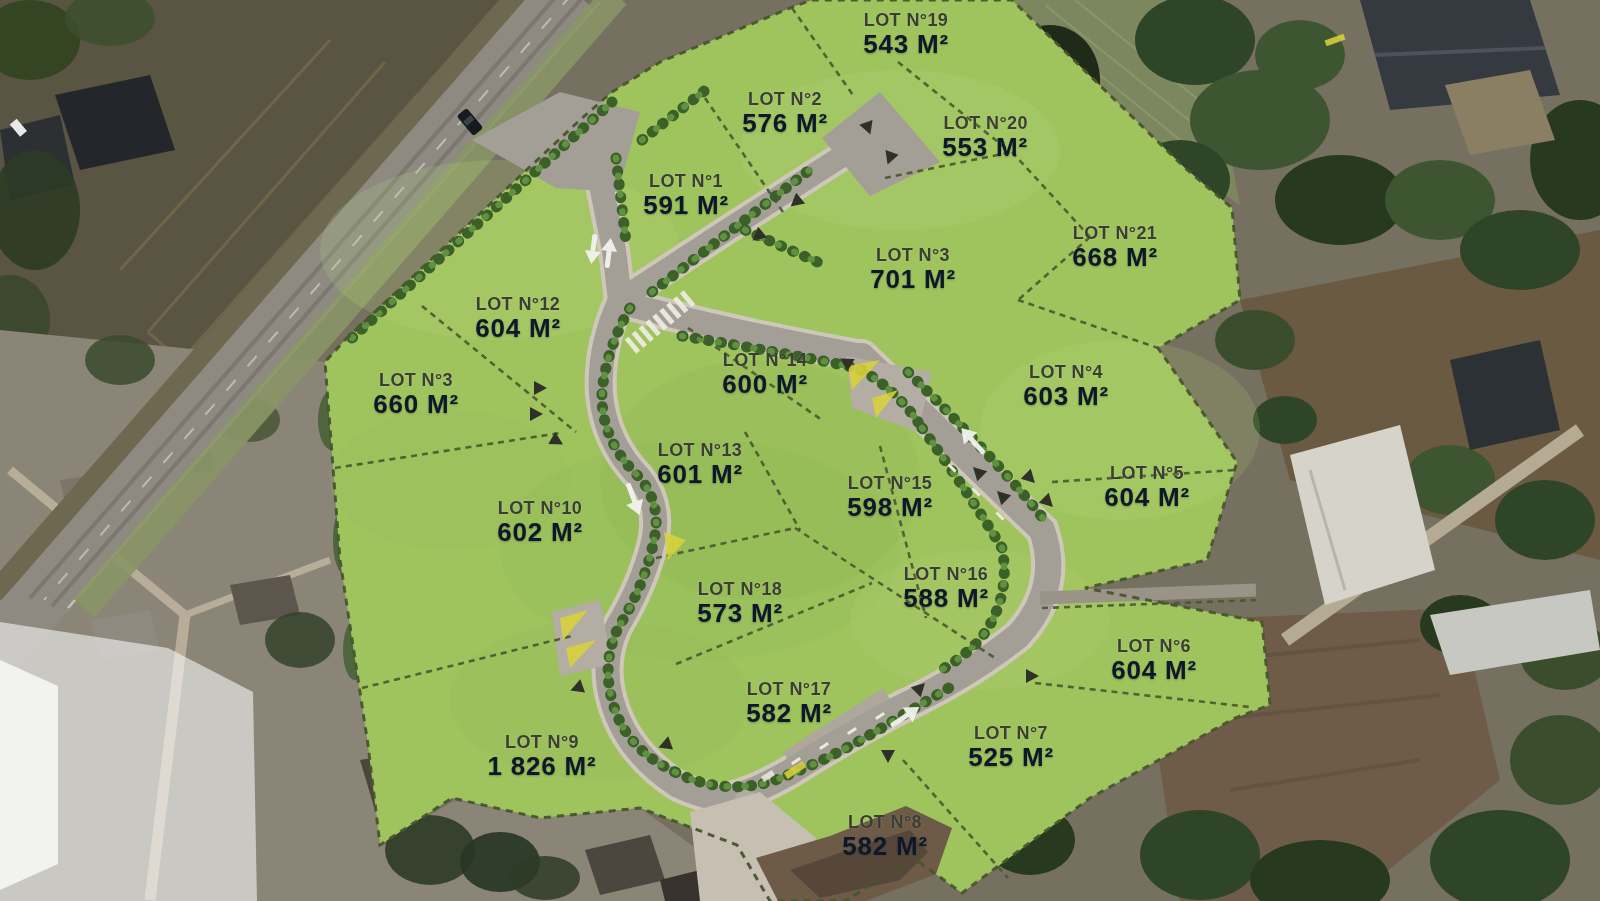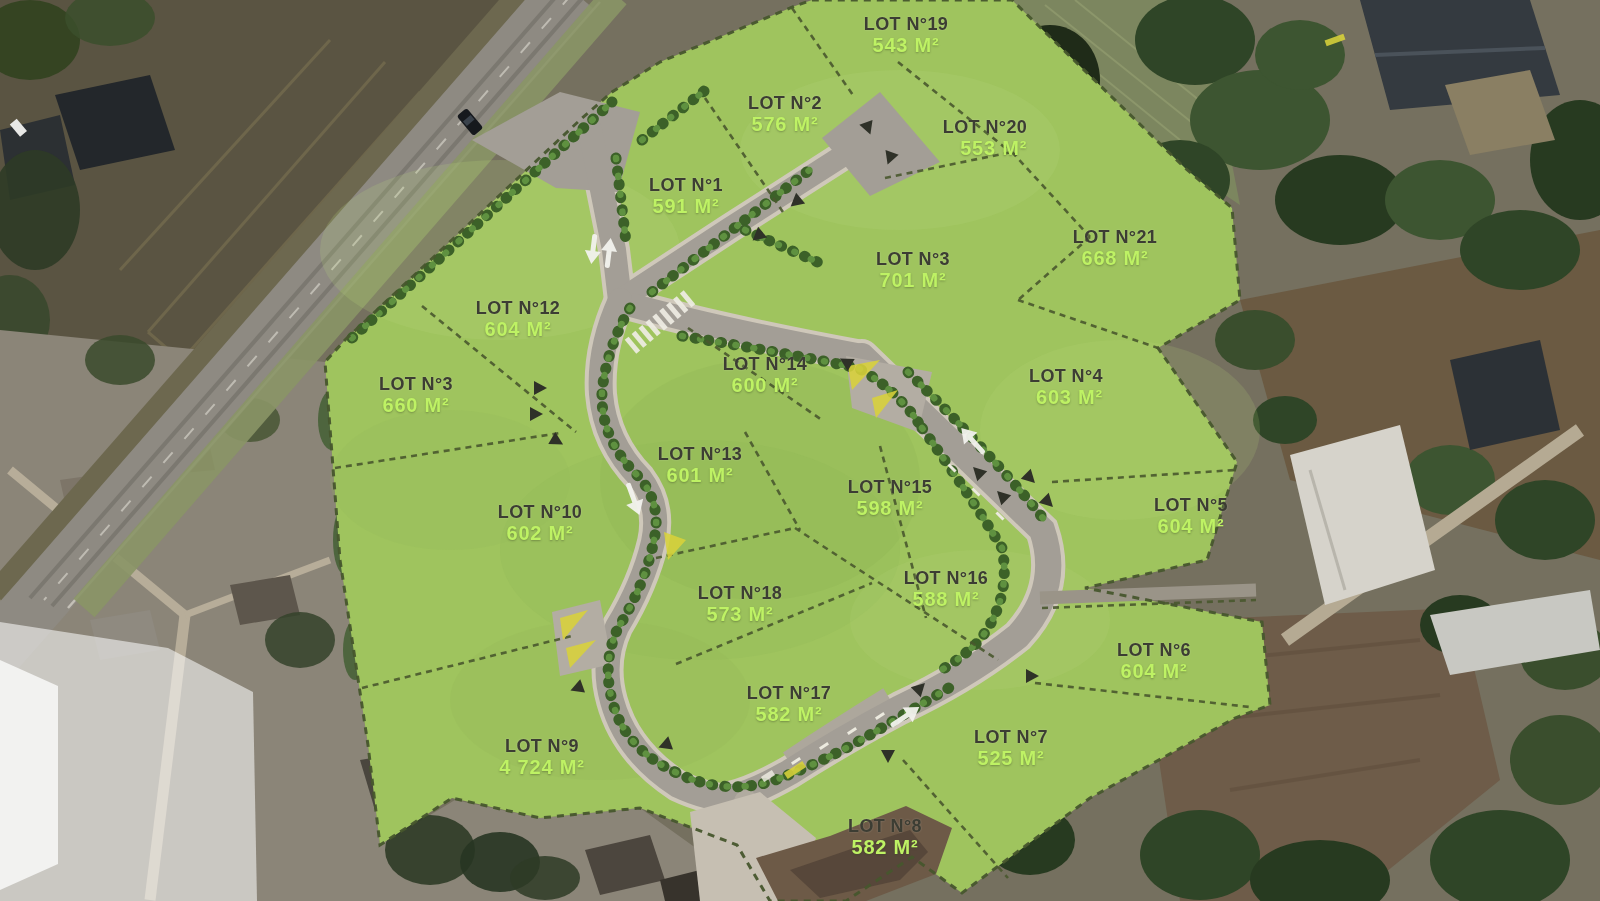--- a/index.html
+++ b/index.html
@@ -15,21 +15,21 @@
   .core{fill:none;stroke:#a39e96;stroke-linecap:round}
   .tri{fill:#2f3128}
   .arrW{fill:#f3f3ee;opacity:.95}
   .yell{fill:#d8d23a;opacity:.88}
   .pdash{stroke:#eceadf;stroke-width:3;opacity:.85}
   
   .lot-label{position:absolute;transform:translate(-50%,-50%);text-align:center;
              line-height:1.12;white-space:nowrap;pointer-events:none;font-weight:bold;}
   .lot-label .name{display:block;font-size:18px;color:#3c3d33;letter-spacing:.4px;
                    text-shadow:0 0 2px rgba(255,255,255,.25);}
-  .lot-label .area{display:block;font-size:20px;color:#bef264;letter-spacing:.8px;
+  .lot-label .area{display:block;font-size:26px;color:#0f172a;letter-spacing:.8px;
                    text-shadow:0 1px 2px rgba(55,65,35,.4);}
 </style>
 </head>
 <body>
 
 <div id="stage">
 <svg id="art" width="1600" height="901" viewBox="0 0 1600 901">
 
   <g>
     <rect x="0" y="0" width="1600" height="901" fill="#75705f"></rect>
@@ -333,43 +333,43 @@
         <span class="area">591 M²</span>
       </div>
       <div class="lot-label" style="left: 785px; top: 114px;">
         <span class="name">LOT N°2</span>
         <span class="area">576 M²</span>
       </div>
       <div class="lot-label" style="left: 913px; top: 270px;">
         <span class="name">LOT N°3</span>
         <span class="area">701 M²</span>
       </div>
-      <div class="lot-label" style="left: 1066px; top: 387px; text-align: right;">
+      <div class="lot-label" style="left: 1066px; top: 387px;">
         <span class="name">LOT N°4</span>
         <span class="area">603 M²</span>
       </div>
-      <div class="lot-label" style="left: 1147px; top: 516px; margin-left: 44px;">
+      <div class="lot-label" style="left: 1147px; top: 488px;">
         <span class="name">LOT N°5</span>
         <span class="area">604 M²</span>
       </div>
       <div class="lot-label" style="left: 1154px; top: 654px; margin-top: 7px;">
         <span class="name">LOT N°6</span>
         <span class="area">604 M²</span>
       </div>
       <div class="lot-label" style="left: 1011px; top: 748px;">
         <span class="name">LOT N°7</span>
         <span class="area">525 M²</span>
       </div>
       <div class="lot-label" style="left: 885px; top: 837px;">
         <span class="name">LOT N°8</span>
         <span class="area">582 M²</span>
       </div>
       <div class="lot-label" style="left: 542px; top: 757px;">
         <span class="name">LOT N°9</span>
-        <span class="area">4 724 M²</span>
+        <span class="area">1 826 M²</span>
       </div>
       <div class="lot-label" style="left: 540px; top: 523px;">
         <span class="name">LOT N°10</span>
         <span class="area">602 M²</span>
       </div>
       <div class="lot-label" style="left: 416px; top: 395px;">
         <span class="name">LOT N°3</span>
         <span class="area">660 M²</span>
       </div>
       <div class="lot-label" style="left: 518px; top: 319px;">

